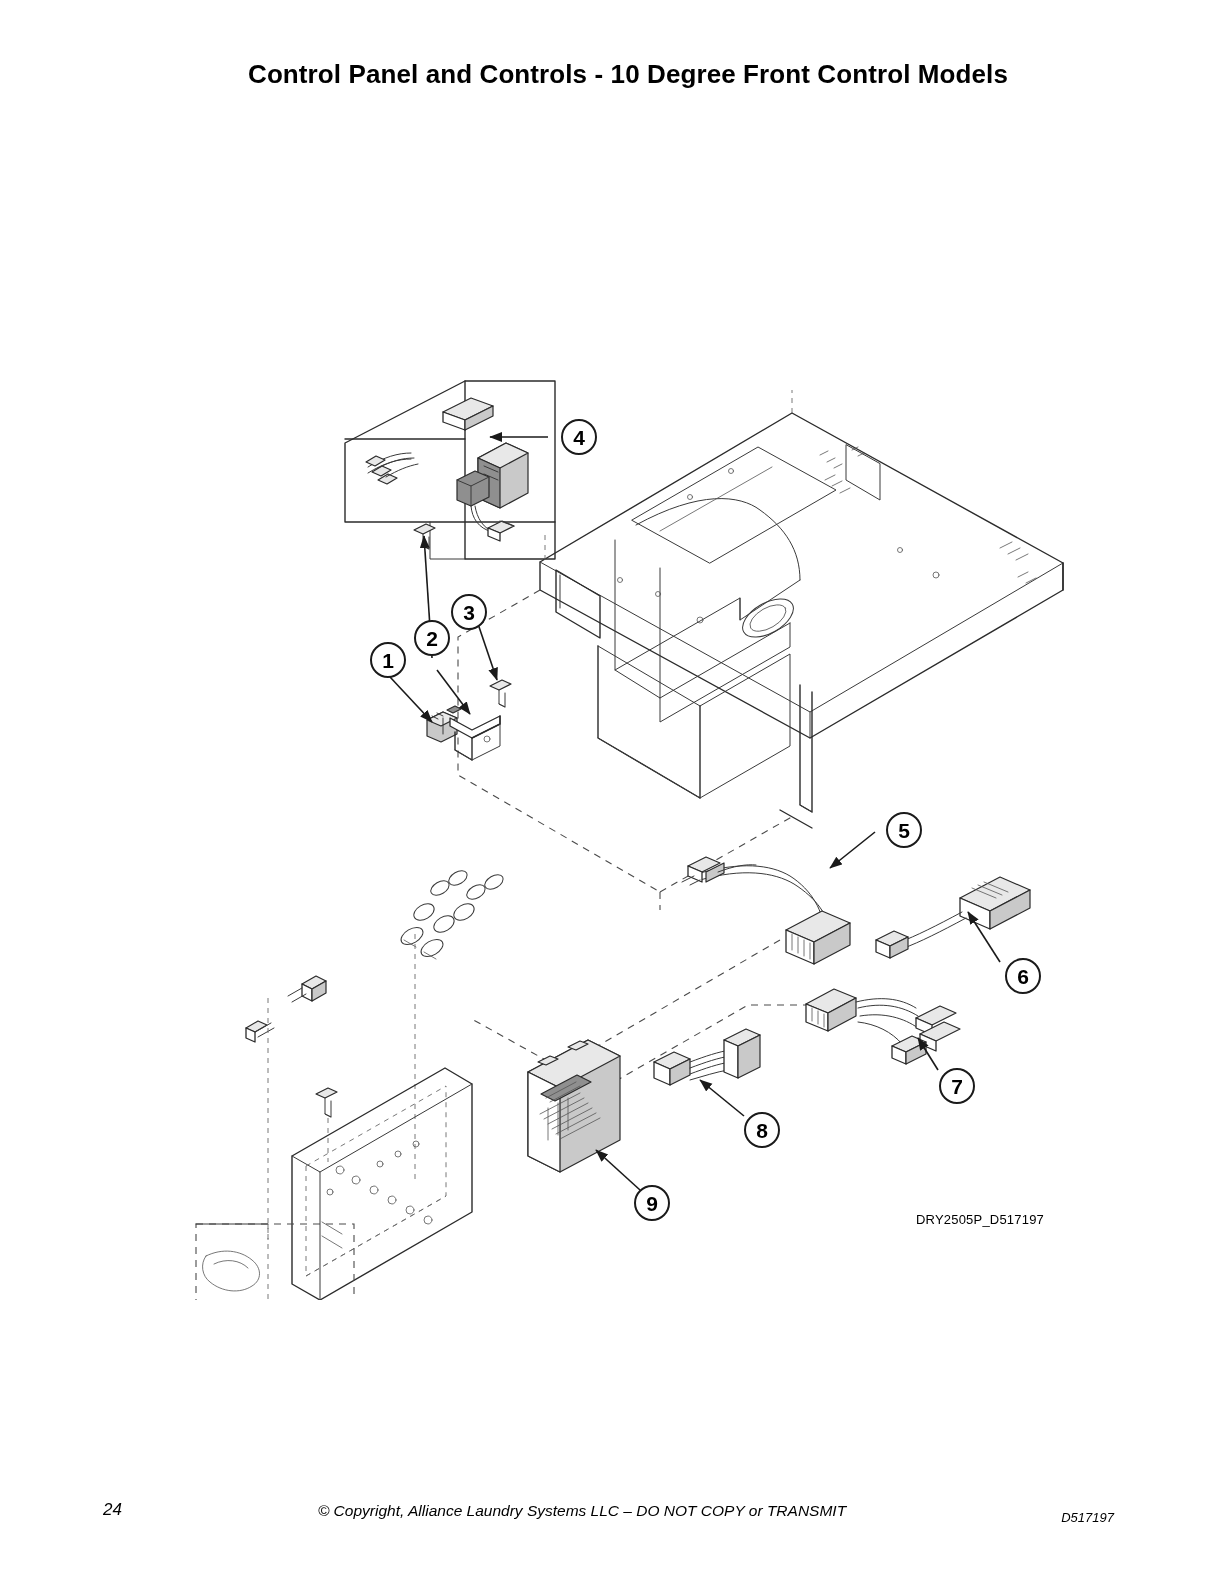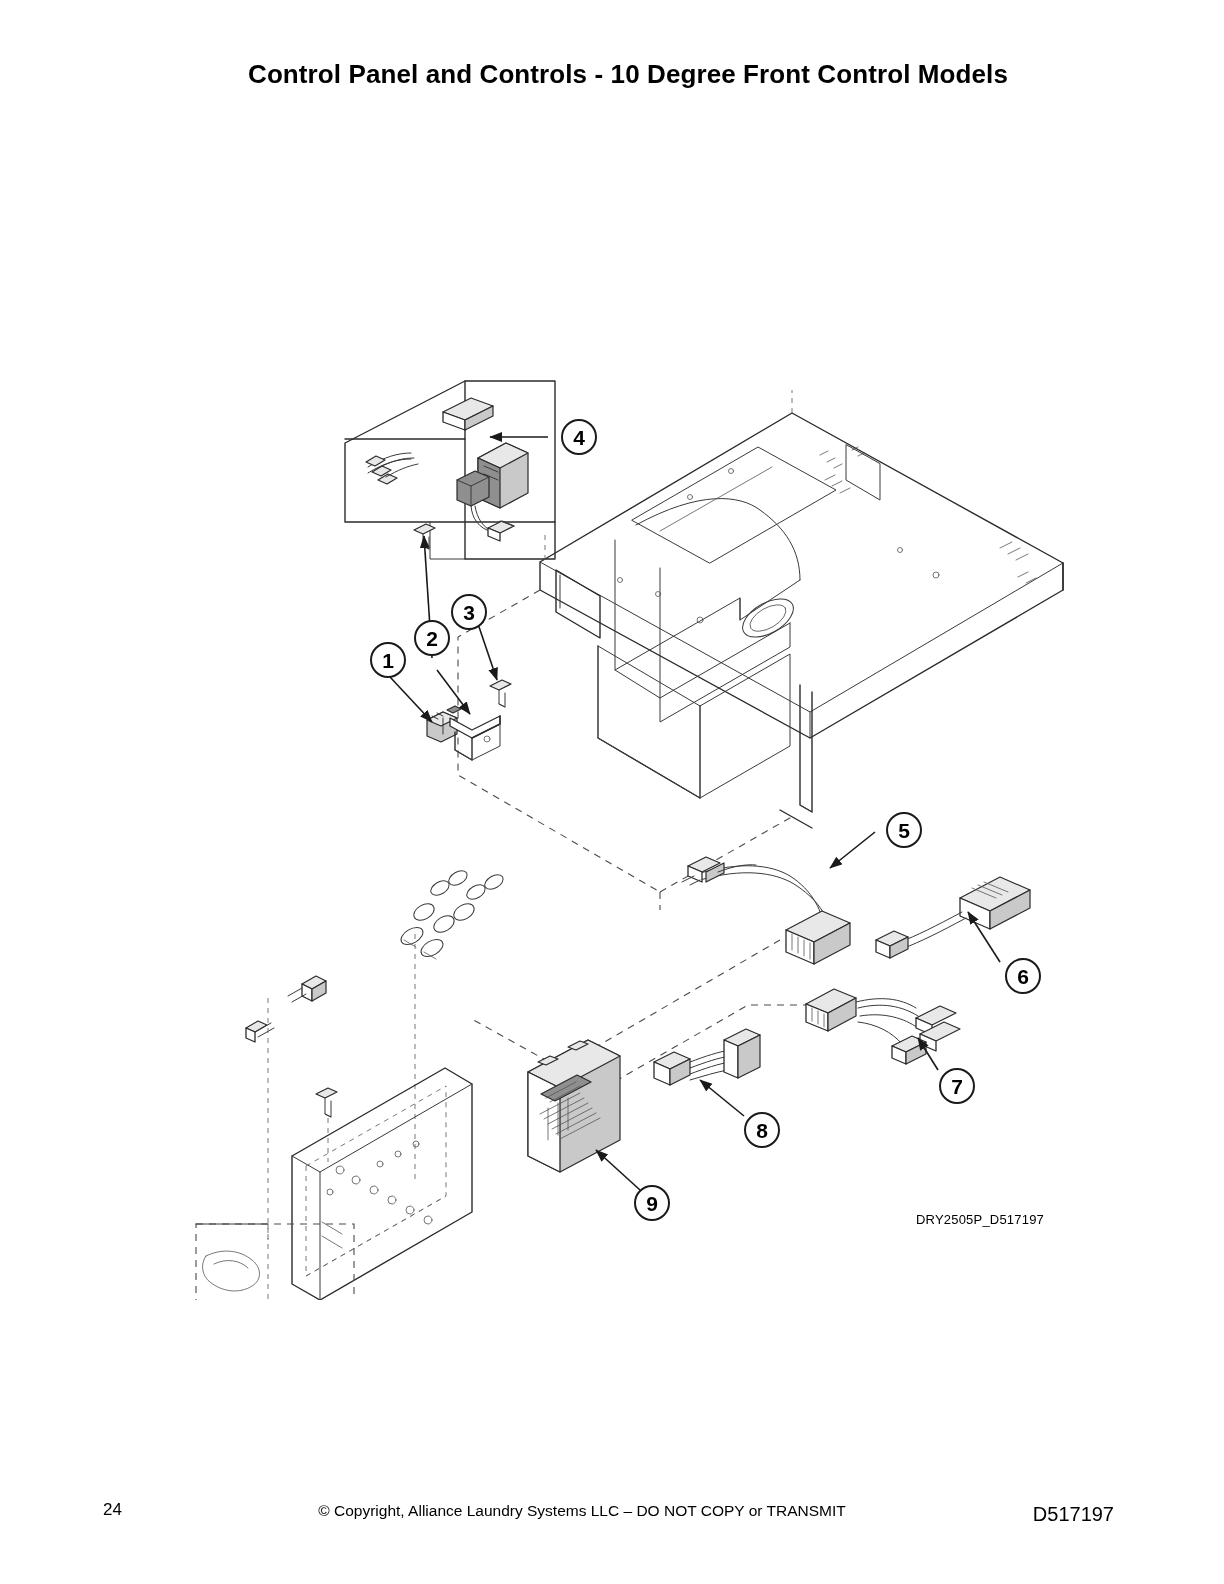--- a/index.html
+++ b/index.html
@@ -74,40 +74,41 @@
     white-space: nowrap;
   }
 
   
   .footer {
     position: absolute;
     left: 0;
     bottom: 62px;
     width: 1224px;
     height: 22px;
+    font-style: italic;
   }
   .footer-page {
     position: absolute;
     left: 103px;
     top: 0;
     font-size: 17px;
   }
   .footer-copy {
     position: absolute;
     left: 0;
     top: 2px;
     width: 1164px;
     text-align: center;
     font-size: 15.5px;
   }
   .footer-doc {
     position: absolute;
     right: 110px;
-    top: 3px;
-    font-size: 20px;
+    top: 10px;
+    font-size: 13px;
   }
 </style>
 </head>
 <body>
 
 <div class="page">
 
   <div class="title-block">
     <div class="title-line">Control Panel and Controls - 10 Degree Front Control Models</div>
   </div>

